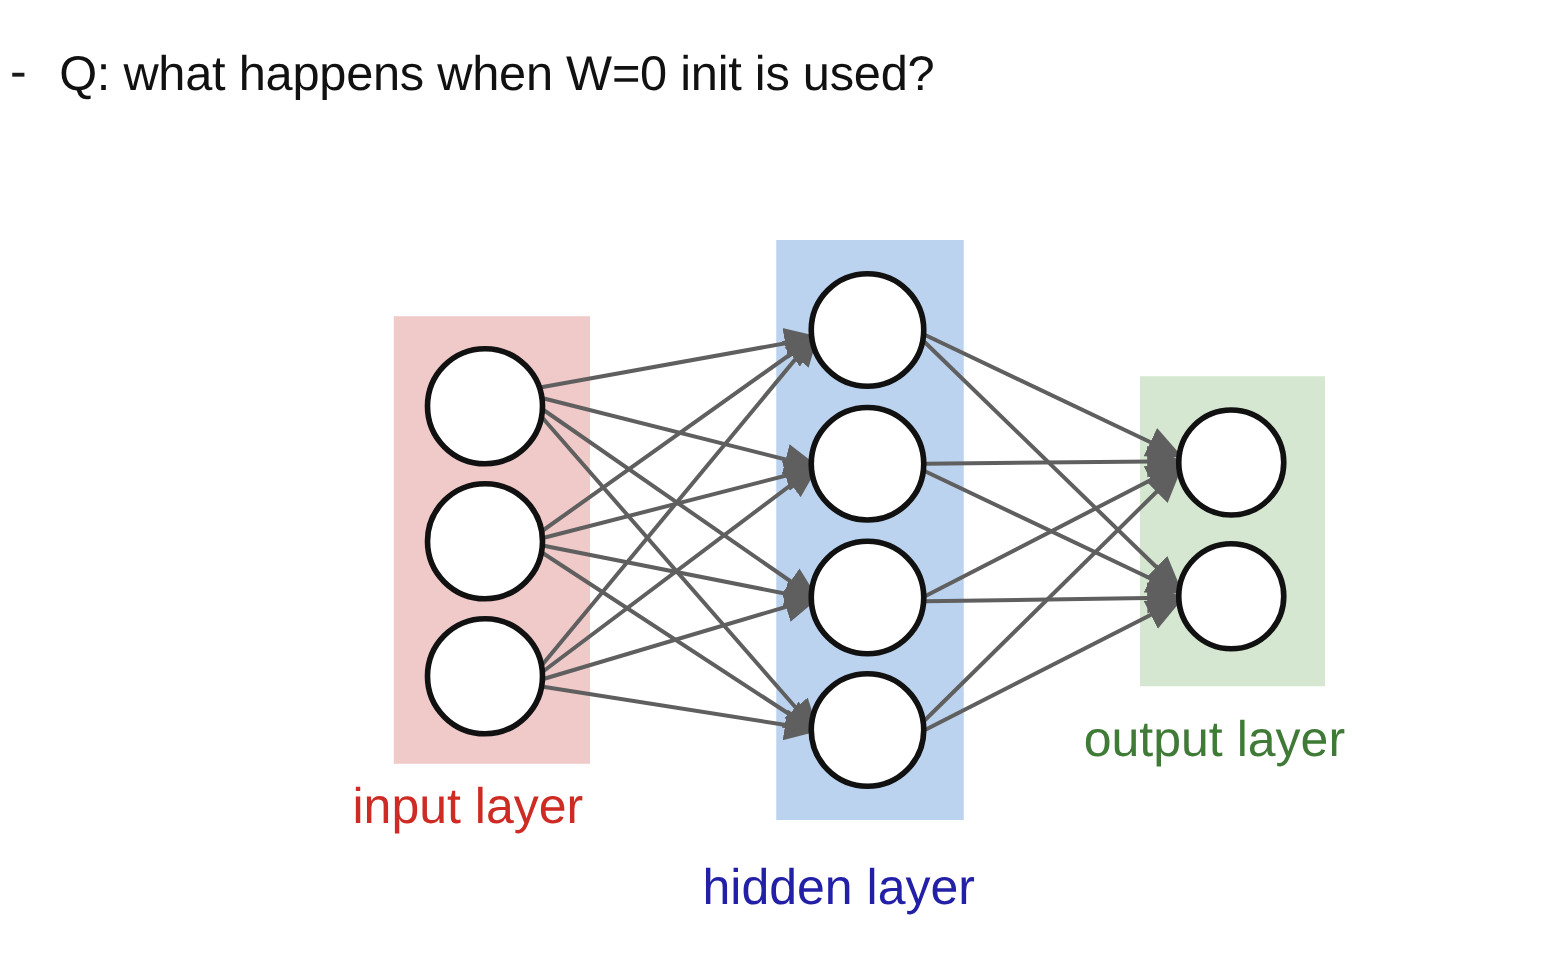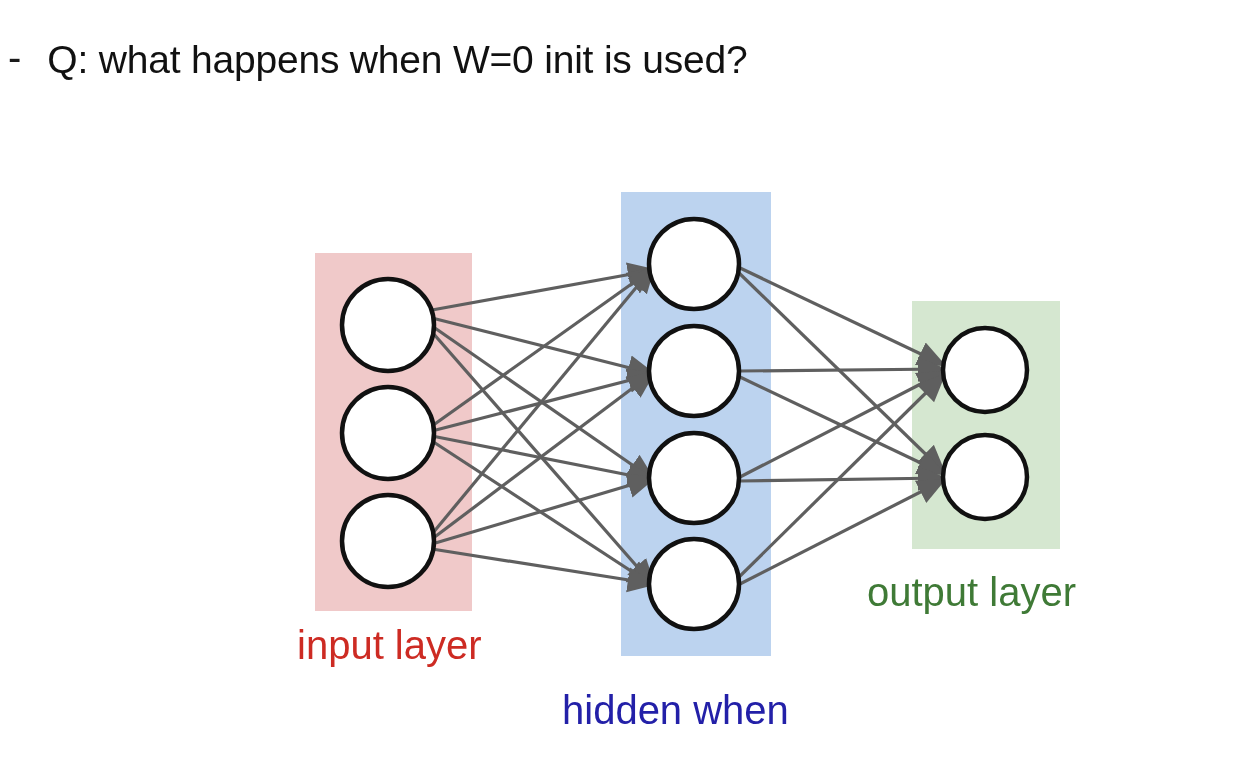--- a/index.html
+++ b/index.html
@@ -70,21 +70,21 @@
 
   
   .layer-label {
     position: absolute;
     font-family: "Liberation Sans", sans-serif;
     font-size: 40px;
     line-height: 1;
     white-space: nowrap;
   }
   #label-input {
-    left: 297px;
+    left: 282px;
     top: 505px;
     color: #cd2b23;
   }
   #label-hidden {
     left: 562px;
     top: 570px;
     color: #2320a8;
   }
   #label-output {
     left: 867px;
@@ -159,17 +159,17 @@
         <circle cx="694" cy="464" r="45"></circle>
       </g>
 
       <g fill="#ffffff" stroke="#111111" stroke-width="4.5">
         <circle cx="985" cy="250" r="42"></circle>
         <circle cx="985" cy="357" r="42"></circle>
       </g>
     </svg>
 
     <div class="layer-label" id="label-input">input layer</div>
-    <div class="layer-label" id="label-hidden">hidden when</div>
+    <div class="layer-label" id="label-hidden">hidden layer</div>
     <div class="layer-label" id="label-output">output layer</div>
 
   </div>
 </div>
 
 </body></html>

